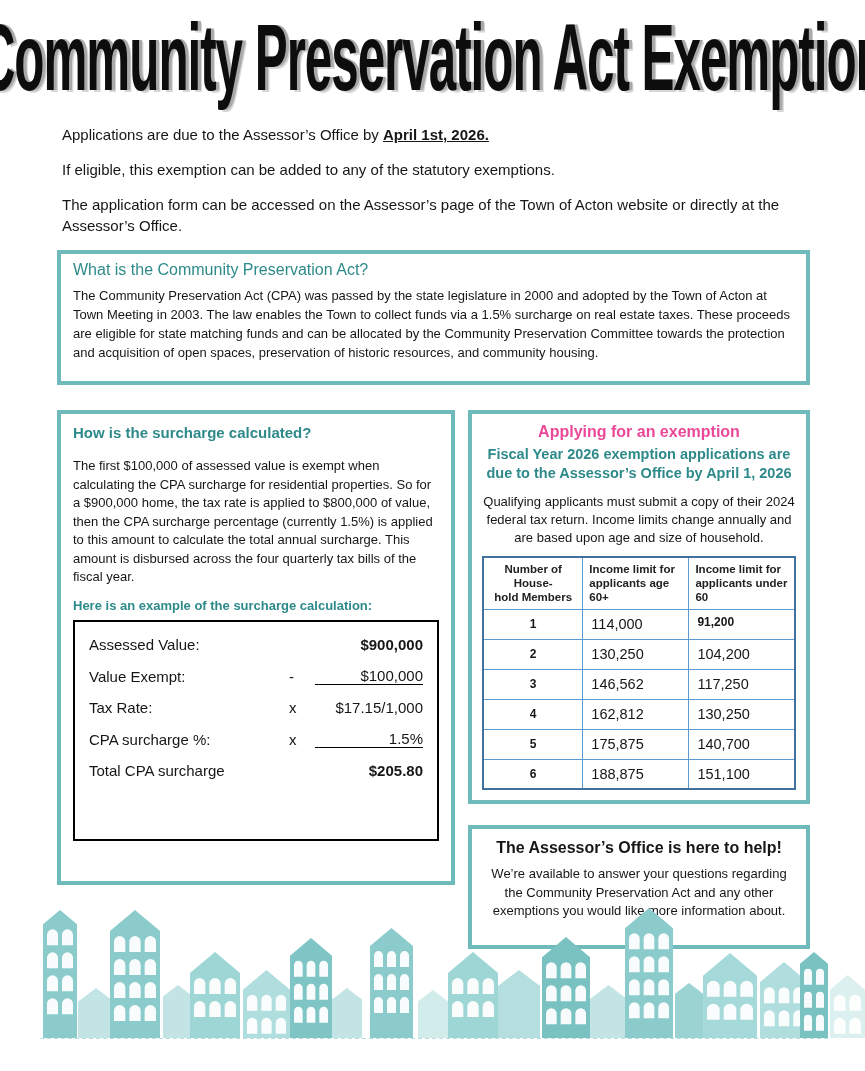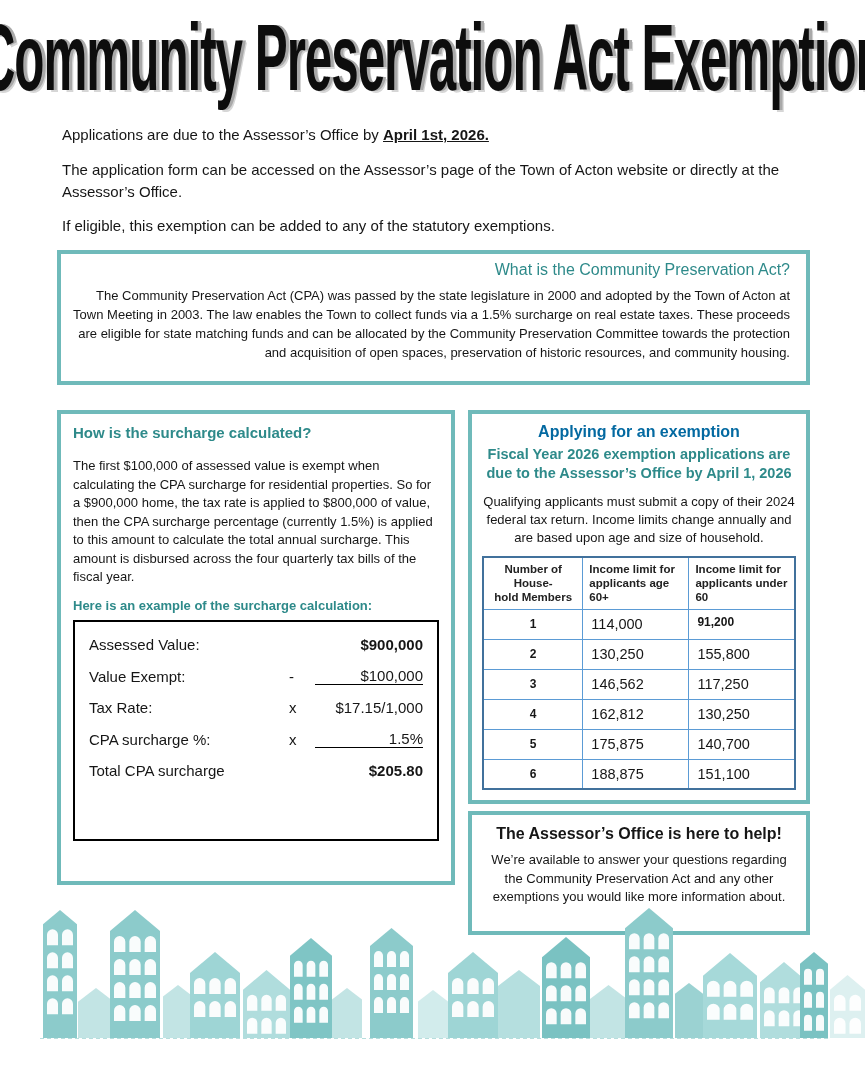--- a/index.html
+++ b/index.html
@@ -24,21 +24,21 @@
   
   .intro { margin: 16px 55px 0 62px; font-size: 15px; line-height: 1.45; }
   .intro p { margin-bottom: 13px; }
   .due-date { font-weight: bold; text-decoration: underline; }
 
   
   .teal-box { border: 4px solid #6fbaba; background: #fff; }
   .teal-heading { color: #2e8a8a; }
 
   
-  .what-box { margin: 2px 55px 0 57px; padding: 7px 16px 10px 12px; text-align: right; }
+  .what-box { margin: 2px 55px 0 57px; padding: 7px 16px 10px 12px; }
   .what-box h2 { font-size: 16px; font-weight: normal; margin-bottom: 8px; }
   .what-box p { font-size: 13px; line-height: 1.45; margin-bottom: 9px; }
 
   
   .columns { margin: 25px 55px 0 57px; display: flex; gap: 13px; }
 
   
   .calc-box { width: 398px; height: 475px; padding: 10px 12px; overflow: hidden; }
   .calc-box h2 { font-size: 15px; font-weight: bold; margin-bottom: 16px; }
   .calc-box p { font-size: 13px; line-height: 1.42; margin-bottom: 11px; }
@@ -50,53 +50,53 @@
   .calc-row .cl { flex: 1; }
   .calc-row .co { width: 26px; text-align: left; }
   .calc-row .cv { width: 108px; text-align: right; }
   .cv.b { font-weight: bold; }
   .cv.u { border-bottom: 1.5px solid #000; }
   .cv.uw { padding-left: 0; }
 
   
   .right-col { width: 342px; display: flex; flex-direction: column; }
   .apply-box { padding: 9px 10px 10px 10px; text-align: center; }
-  .apply-box h2 { font-size: 16px; font-weight: bold; color: #0369a1; margin-bottom: 4px; }
+  .apply-box h2 { font-size: 16px; font-weight: bold; color: #ec4899; margin-bottom: 4px; }
   .apply-sub { font-size: 14.5px; font-weight: bold; color: #2e8a8a; line-height: 1.3; margin-bottom: 10px; }
   .apply-box p { font-size: 13px; line-height: 1.4; margin-bottom: 8px; }
 
   table.income { width: 100%; border-collapse: collapse; border: 2px solid #41719c; }
   table.income th, table.income td { border: 1.5px solid #5b9bd5; }
   table.income th {
     font-size: 11.5px; font-weight: bold; text-align: left;
     padding: 4px 6px; line-height: 1.25; color: #222;
   }
   table.income th.c { text-align: center; white-space: pre-line; }
   table.income td { font-size: 14.5px; padding: 5px 8px; text-align: left; height: 30px; }
   table.income td.m { text-align: center; font-size: 12px; font-weight: bold; }
   table.income td.sb { font-size: 12px; font-weight: bold; vertical-align: top; }
 
-  .help-box { margin-top: 7px; padding: 10px 14px 24px 14px; text-align: center; flex: 1; }
+  .help-box { margin-top: 21px; padding: 10px 14px 24px 14px; text-align: center; flex: 1; }
   .help-box h2 { font-size: 16px; font-weight: bold; margin-bottom: 8px; }
   .help-box p { font-size: 13px; line-height: 1.42; }
 
   
   .houses-band { position: absolute; left: 0; bottom: 26px; width: 865px; height: 150px; }
 </style>
 </head>
 <body>
 
 <div class="title-wrap">
   <div class="page-title">Community Preservation Act Exemption</div>
 </div>
 
 <div class="intro">
   <p><span>Applications are due to the Assessor’s Office by </span><span class="due-date">April 1st, 2026.</span></p>
+  <p>If eligible, this exemption can be added to any of the statutory exemptions.</p>
   <p>The application form can be accessed on the Assessor’s page of the Town of Acton website or directly at the Assessor’s Office.</p>
-  <p>If eligible, this exemption can be added to any of the statutory exemptions.</p>
 </div>
 
 <div class="teal-box what-box">
   <h2 class="teal-heading">What is the Community Preservation Act?</h2>
   <p>The Community Preservation Act (CPA) was passed by the state legislature in 2000 and adopted by the Town of Acton at Town Meeting in 2003. The law enables the Town to collect funds via a 1.5% surcharge on real estate taxes. These proceeds are eligible for state matching funds and can be allocated by the Community Preservation Committee towards the protection and acquisition of open spaces, preservation of historic resources, and community housing.</p>
 </div>
 
 <div class="columns">
 
   <div class="teal-box calc-box">
@@ -151,21 +151,21 @@
         </thead>
         <tbody>
           <tr>
             <td class="m">1</td>
             <td>114,000</td>
             <td class="sb">91,200</td>
           </tr>
           <tr>
             <td class="m">2</td>
             <td>130,250</td>
-            <td>155,800</td>
+            <td>104,200</td>
           </tr>
           <tr>
             <td class="m">3</td>
             <td>146,562</td>
             <td>117,250</td>
           </tr>
           <tr>
             <td class="m">4</td>
             <td>162,812</td>
             <td>130,250</td>

